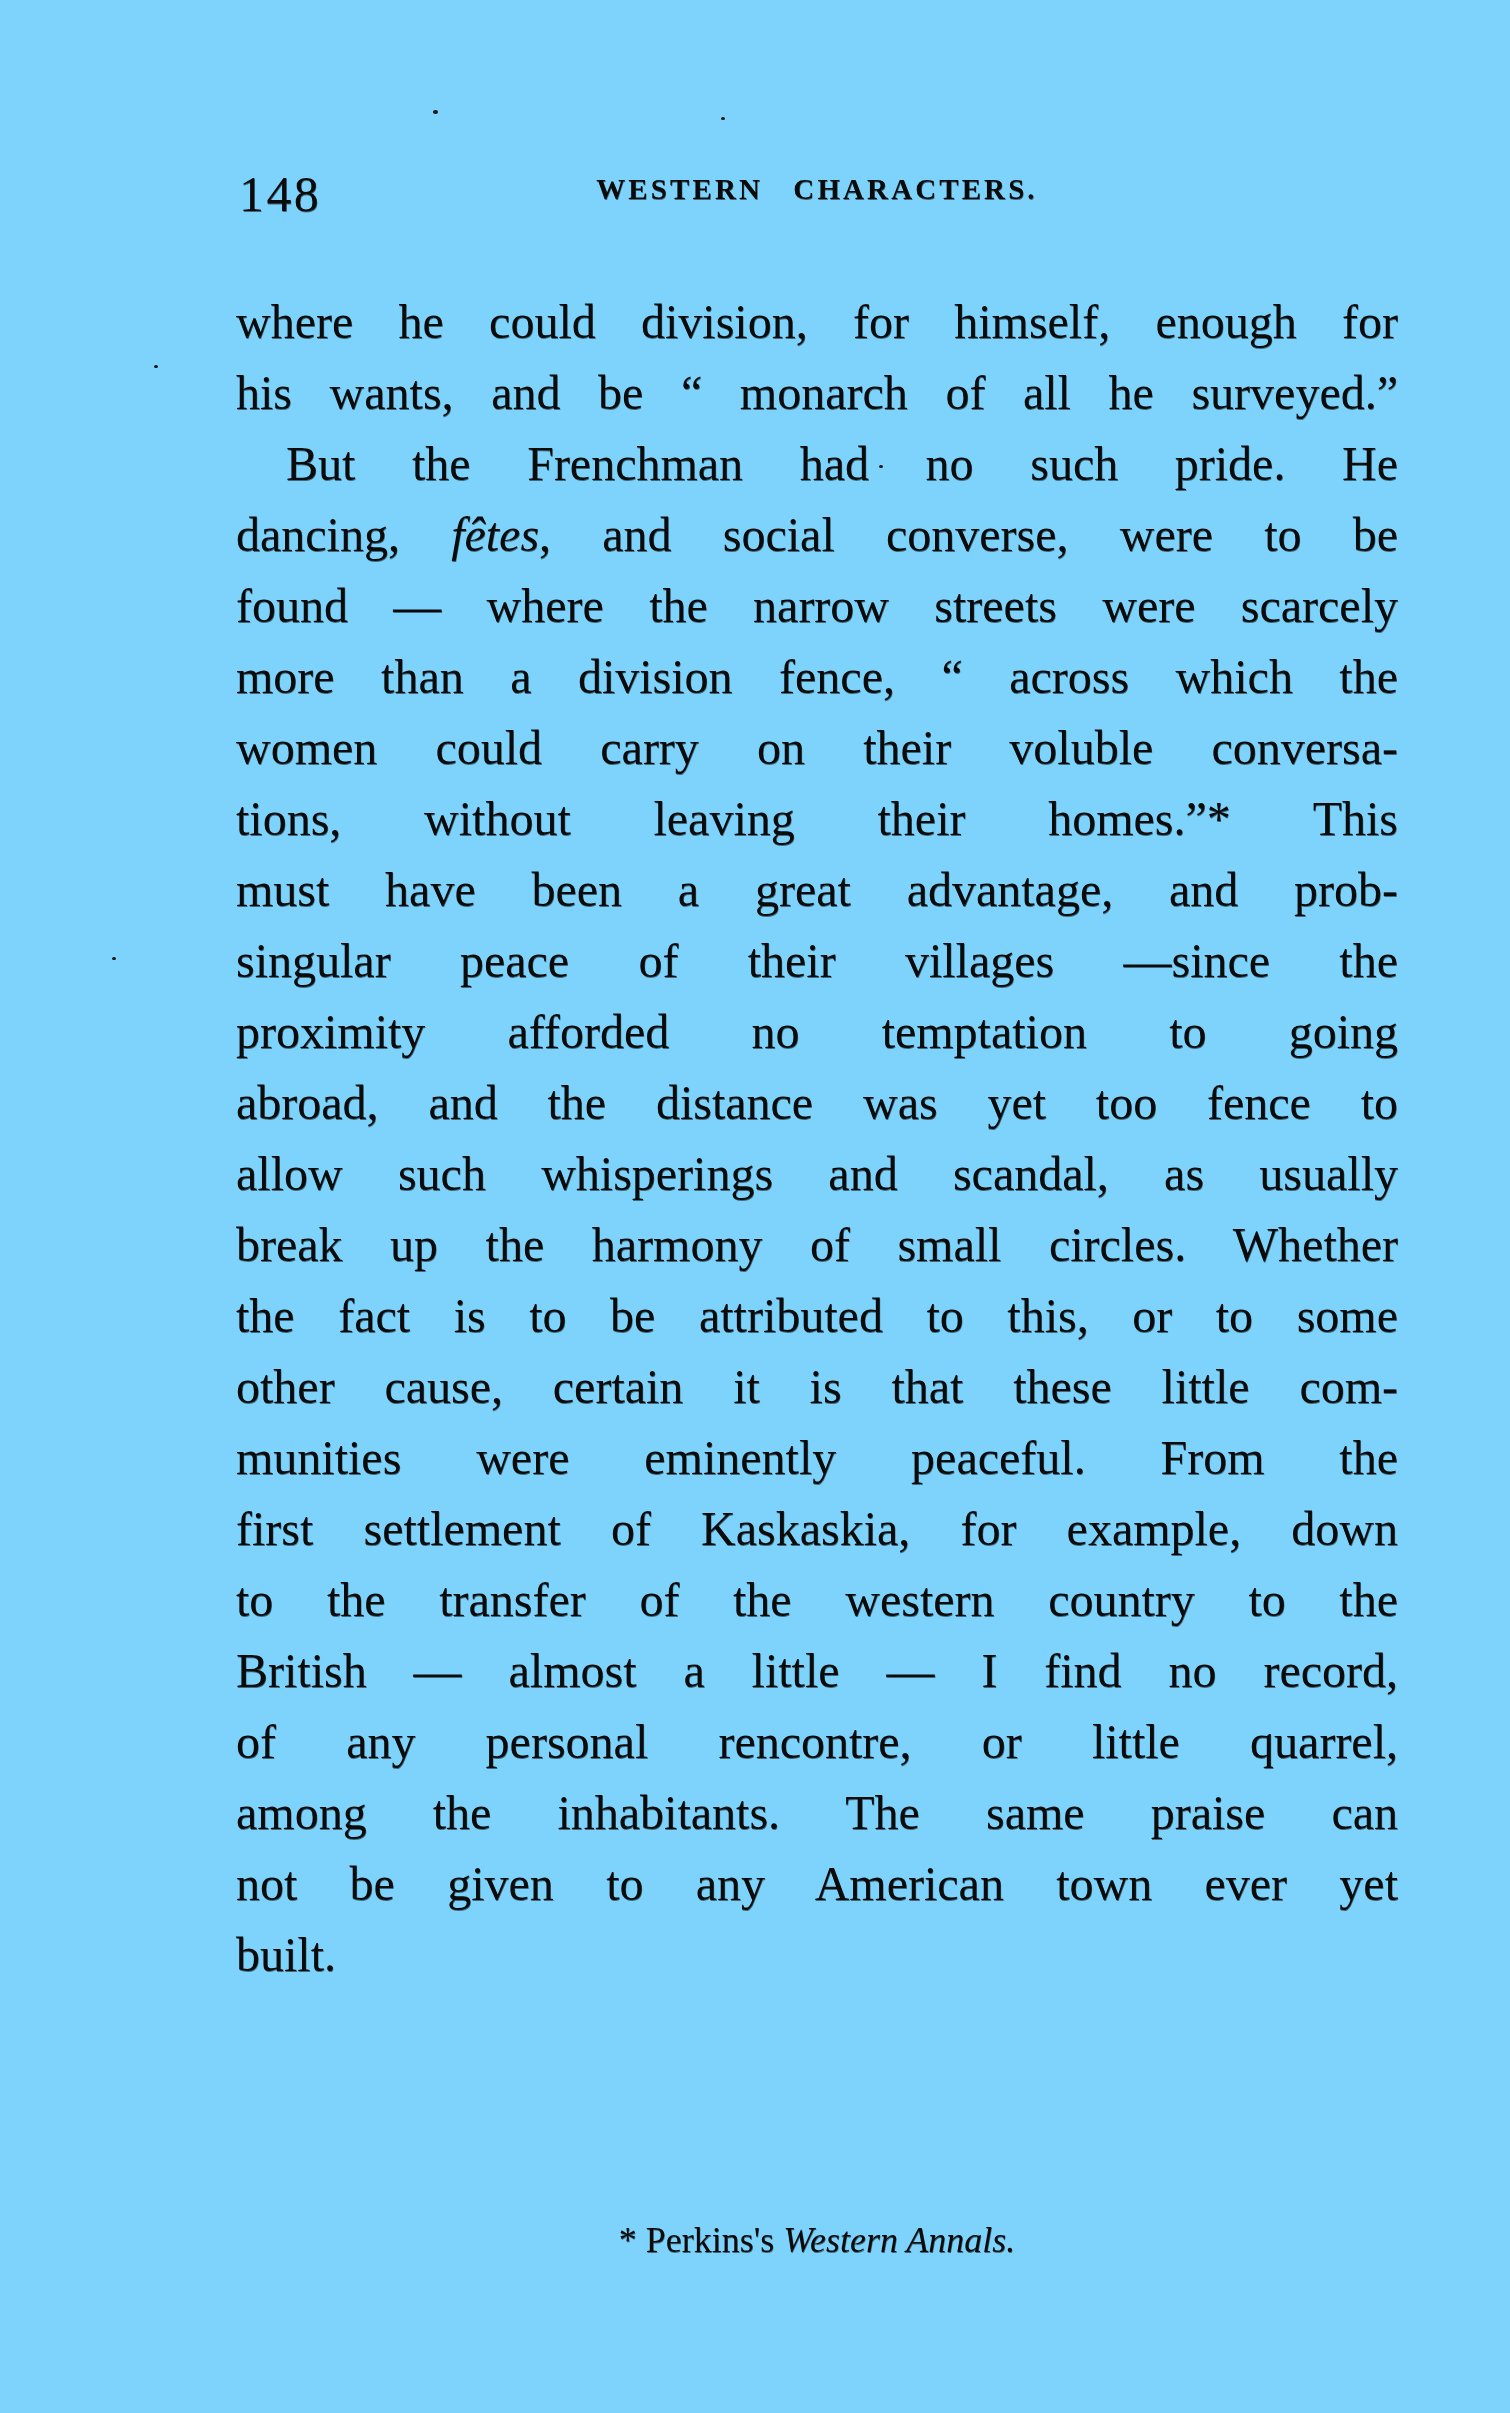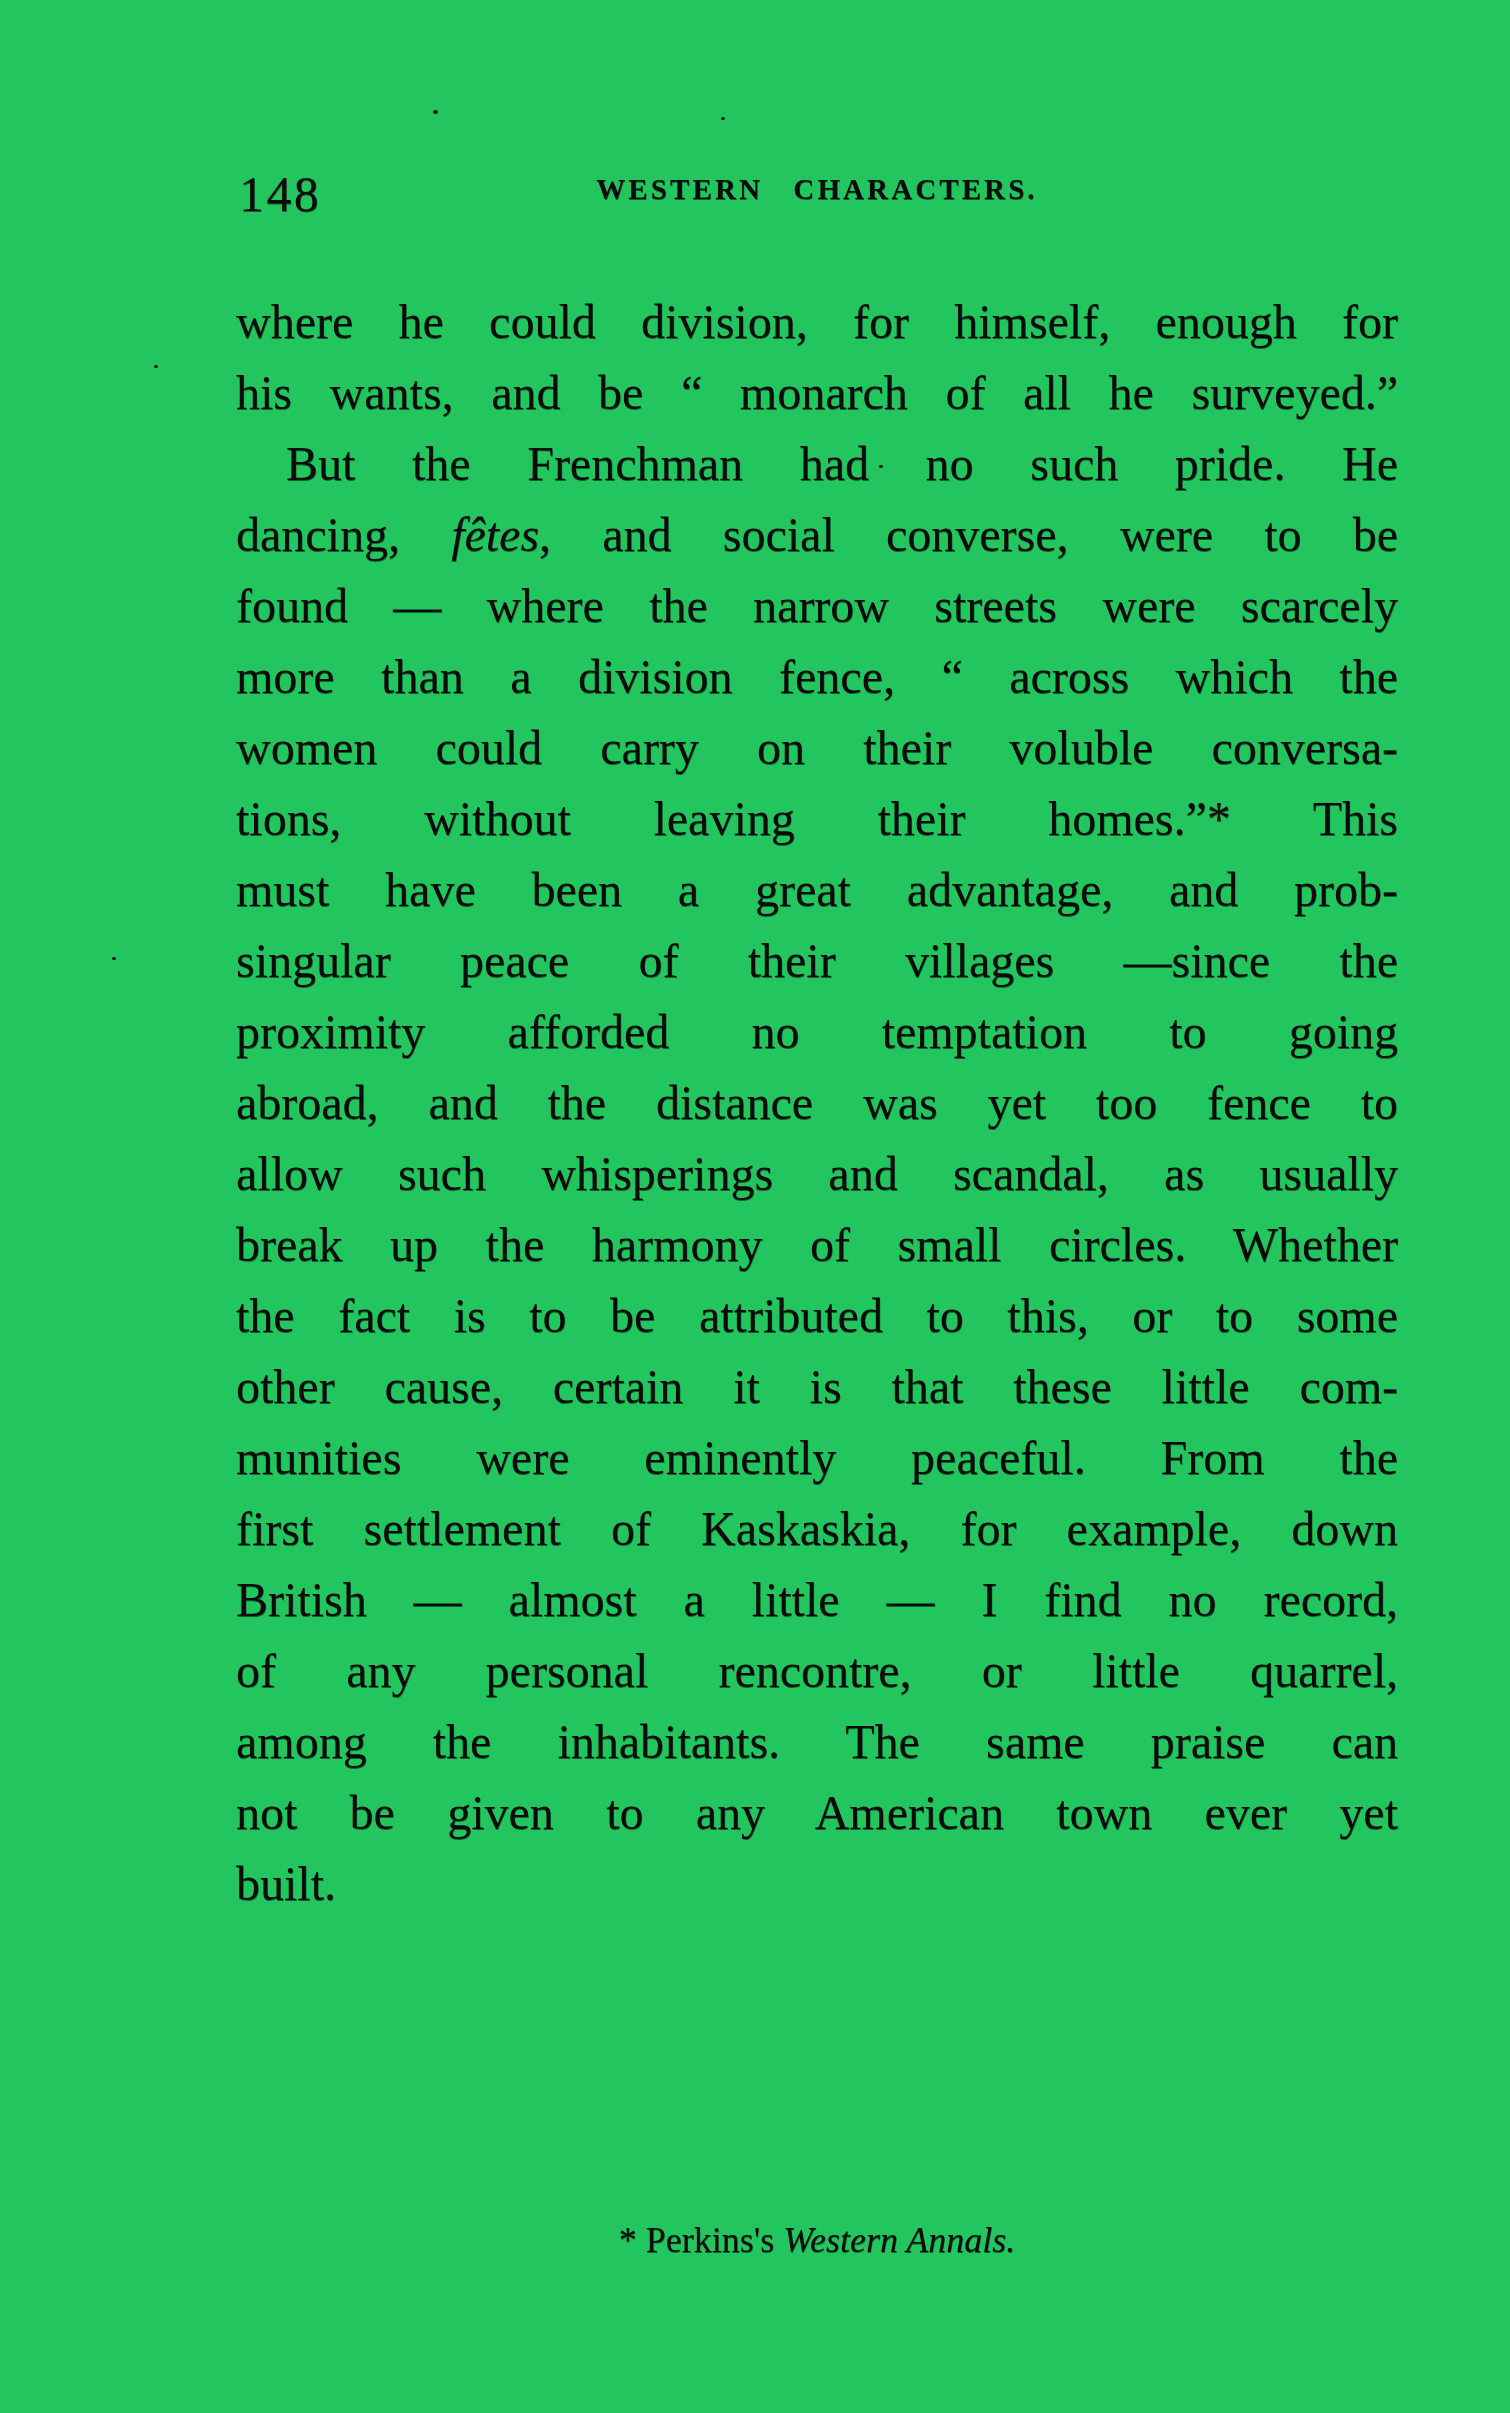--- a/index.html
+++ b/index.html
@@ -39,21 +39,21 @@
   }
   .footnote{
     position:absolute;top:2219px;left:236px;width:1162px;
     text-align:center;font-size:36px;
   }
   .speck{position:absolute;background:#161616;border-radius:50%;}
 </style>
 </head>
 <body>
 
-<div class="page" style="background: #22c55e; color: rgb(11, 11, 11);">
+<div class="page" style="background: #7dd3fc; color: rgb(11, 11, 11);">
 
   <div class="header-row">
     <div class="page-number">148</div>
     <div class="running-header">WESTERN CHARACTERS.</div>
   </div>
 
   <div class="body-text">
       <div class="line"><span>where he could division, for himself, enough for</span></div>
       <div class="line"><span>his wants, and be “ monarch of all he surveyed.”</span></div>
       <div class="line indent"><span>But the Frenchman had no such pride.  He</span></div>
@@ -65,20 +65,21 @@
       <div class="line"><span>must have been a great advantage, and prob-</span></div>
       <div class="line"><span>singular peace of their villages —since the</span></div>
       <div class="line"><span>proximity afforded no temptation to going</span></div>
       <div class="line"><span>abroad, and the distance was yet too fence to</span></div>
       <div class="line"><span>allow such whisperings and scandal, as usually</span></div>
       <div class="line"><span>break up the harmony of small circles.  Whether</span></div>
       <div class="line"><span>the fact is to be attributed to this, or to some</span></div>
       <div class="line"><span>other cause, certain it is that these little com-</span></div>
       <div class="line"><span>munities were eminently peaceful.  From the</span></div>
       <div class="line"><span>first settlement of Kaskaskia, for example, down</span></div>
+      <div class="line"><span>to the transfer of the western country to the</span></div>
       <div class="line"><span>British — almost a little — I find no record,</span></div>
       <div class="line"><span>of any personal rencontre, or little quarrel,</span></div>
       <div class="line"><span>among the inhabitants.  The same praise can</span></div>
       <div class="line"><span>not be given to any American town ever yet</span></div>
       <div class="line no-just"><span>built.</span></div>
     </div>
 
   <div class="footnote">
     <span>* Perkins's&nbsp;</span><span class="it">Western Annals.</span>
   </div>

